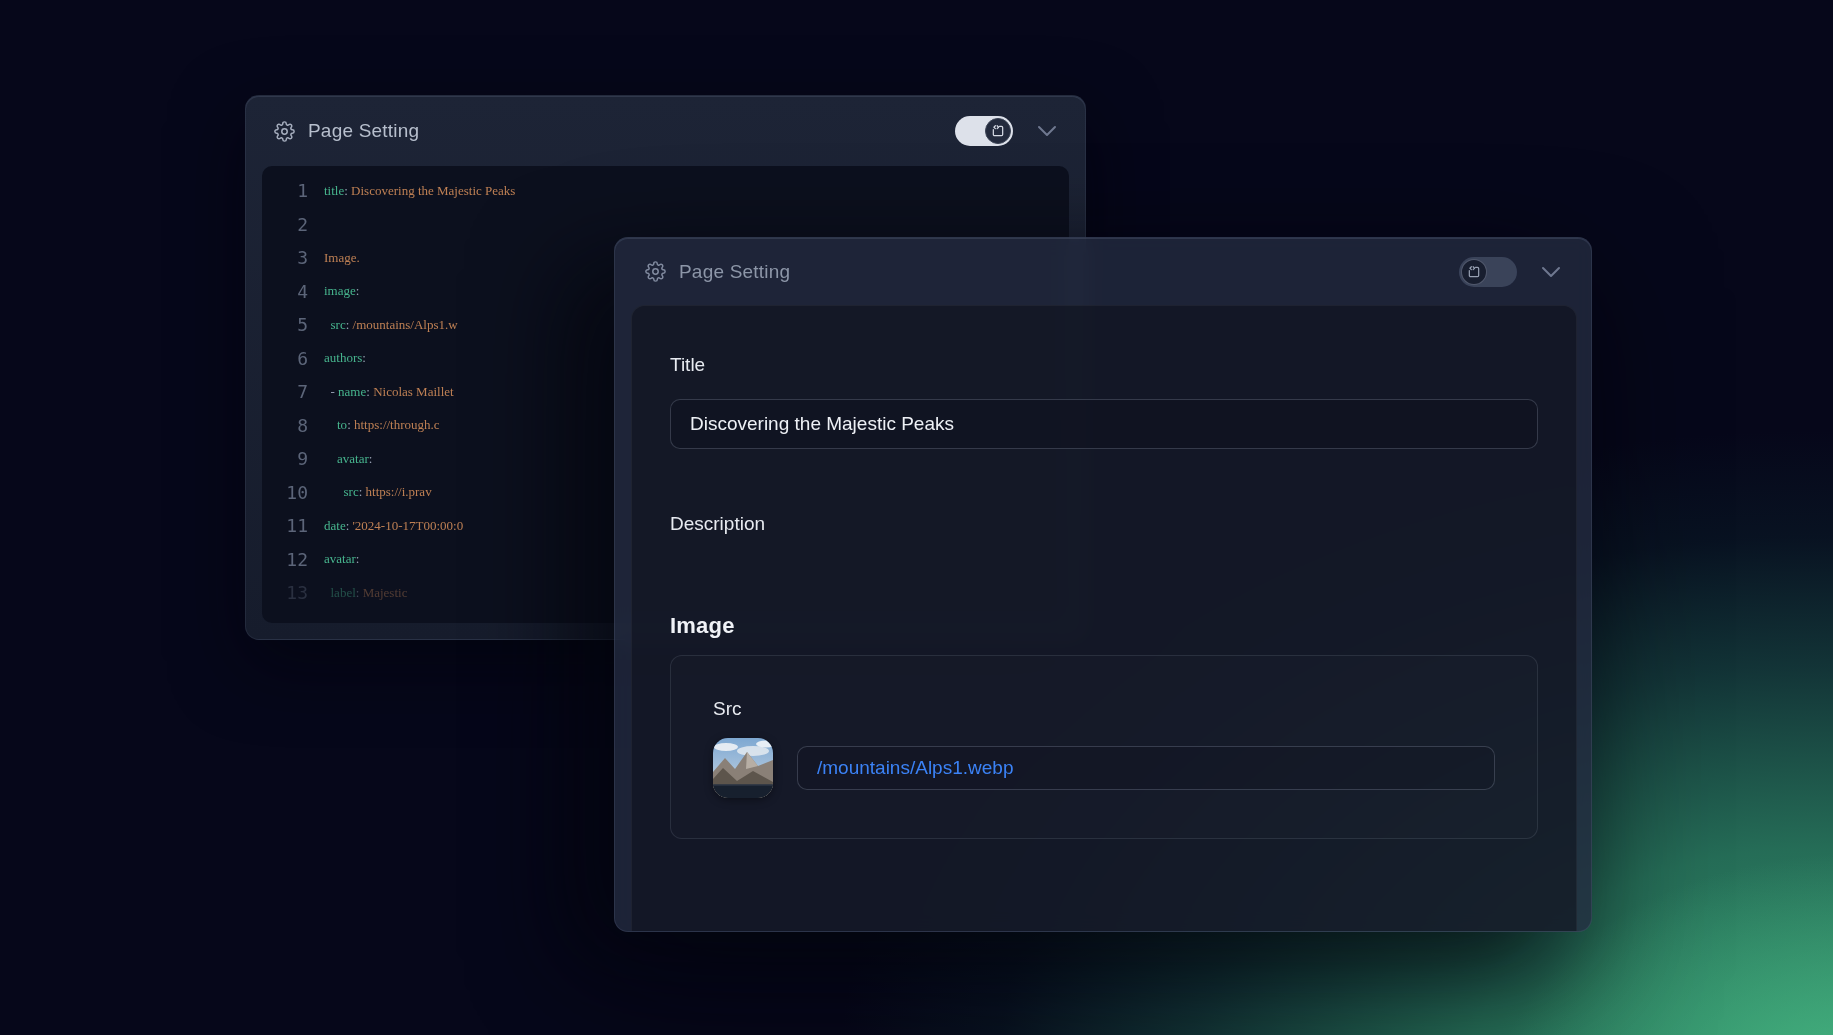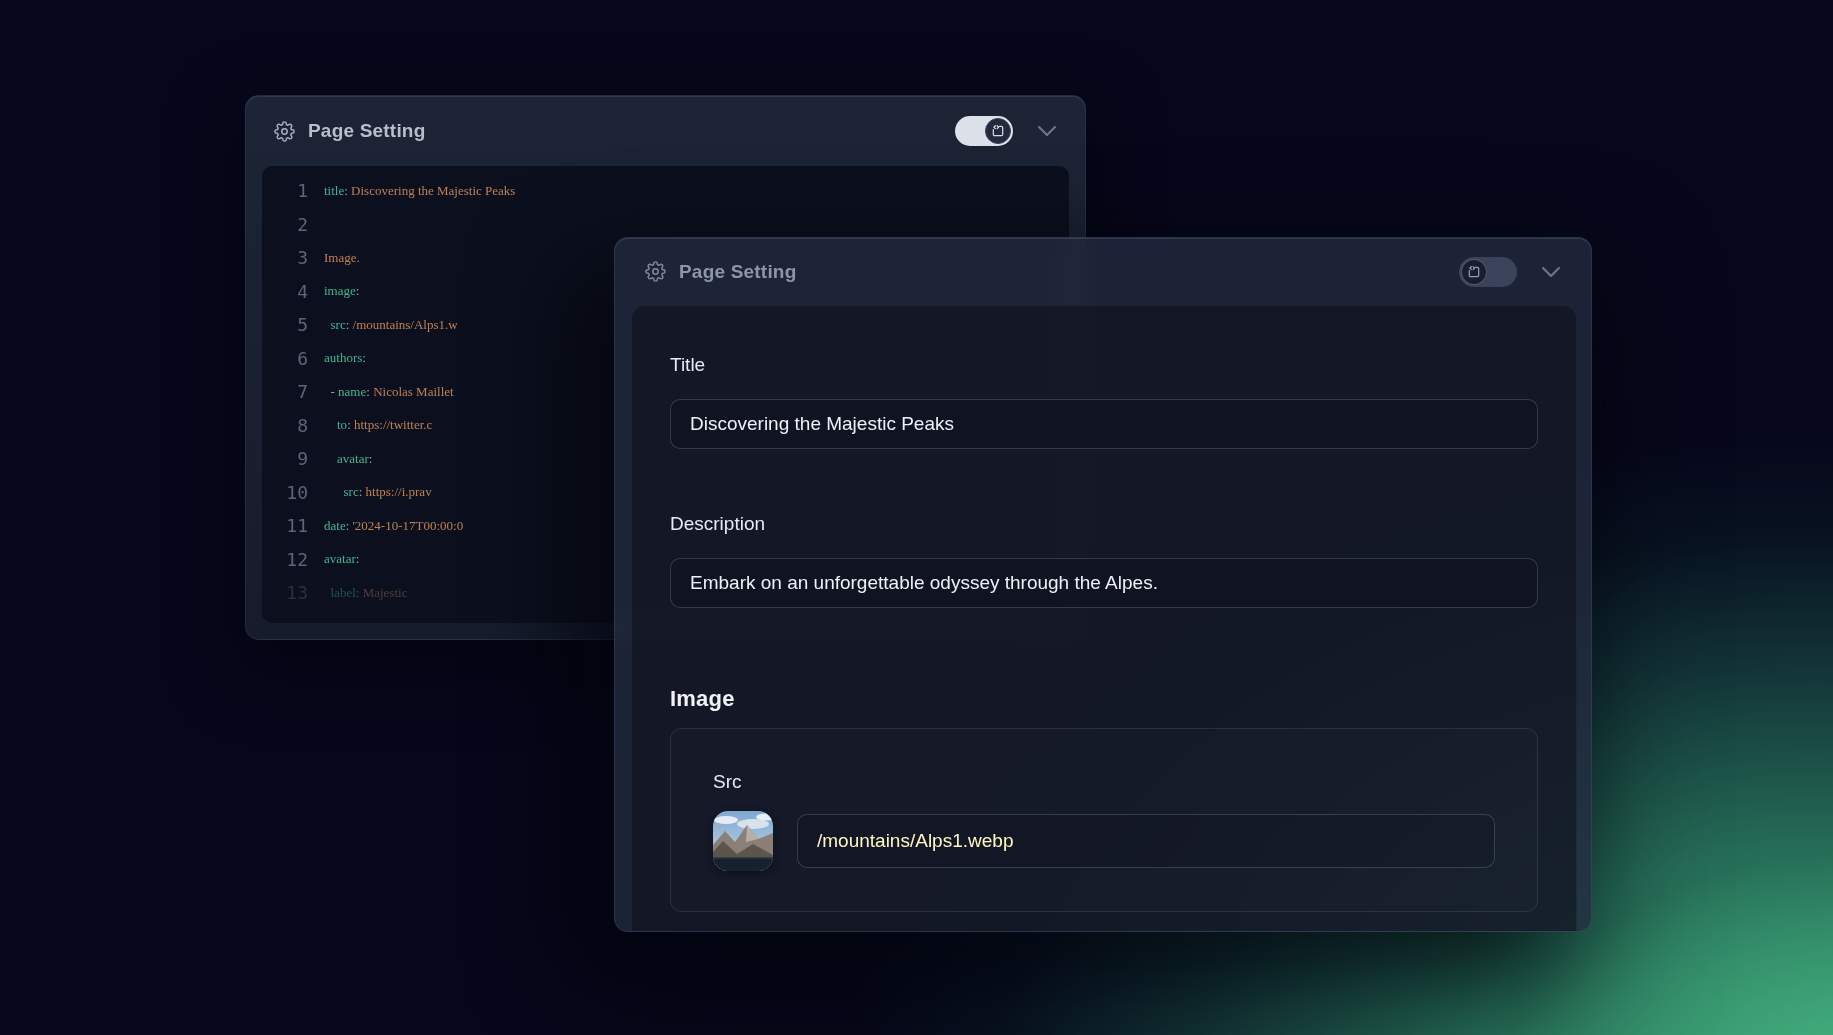--- a/index.html
+++ b/index.html
@@ -6,21 +6,21 @@
   .stage{position:relative;width:1833px;height:1035px;overflow:hidden;
     background:#06071a;font-family:"Liberation Sans",sans-serif;}
   .glow{position:absolute;inset:0;pointer-events:none;
     background:
       radial-gradient(520px 340px at 102% 106%, rgba(70,182,130,.95) 0%, rgba(70,182,130,0) 72%),
       radial-gradient(1150px 760px at 99% 104%, rgba(55,154,112,.95) 0%, rgba(45,134,102,.8) 30%, rgba(32,100,86,.48) 54%, rgba(16,58,60,.22) 71%, rgba(8,20,32,0) 85%);}
 
   
   .panel{position:absolute;border-radius:14px;}
   .panel-header{display:flex;align-items:center;}
-  .ph-title{font-size:19px;font-weight:700;letter-spacing:.2px;}
+  .ph-title{font-size:19px;font-weight:400;letter-spacing:.2px;}
   .icon{display:inline-flex;align-items:center;justify-content:center;}
 
   
   .toggle{position:relative;width:58px;height:30px;border-radius:15px;flex:none;cursor:pointer;}
   .toggle .knob{position:absolute;top:2px;width:26px;height:26px;border-radius:50%;
     display:flex;align-items:center;justify-content:center;}
   .toggle.on{background:#dde1ea;}
   .toggle.on .knob{right:2px;background:#232a3d;color:#d6dae4;border:1.5px solid #3a4254;box-sizing:border-box;}
   .toggle:not(.on){background:rgba(64,73,96,.85);}
   .toggle:not(.on) .knob{left:2px;background:#181e2f;color:#97a0b2;border:1.5px solid rgba(150,160,185,.45);box-sizing:border-box;}
@@ -62,21 +62,21 @@
     font-family:"Liberation Sans",sans-serif;}
   .gap1{height:64px;}
   .gap2{height:78px;}
   .section-heading{font-size:22px;font-weight:700;color:#f0f2f7;letter-spacing:.2px;}
   .image-card{margin-top:16px;border:1px solid rgba(150,160,182,.16);
     background:rgba(255,255,255,.012);border-radius:12px;padding:42px 42px 40px 42px;}
   .src-row{display:flex;align-items:center;margin-top:18px;}
   .thumb{flex:none;width:60px;height:60px;border-radius:15px;overflow:hidden;margin-right:24px;
     box-shadow:0 2px 8px rgba(0,0,0,.4);}
   .thumb svg{display:block;}
-  .src-input{margin-top:0;height:54px;color:#fef9c3;background:rgba(6,9,18,.12);}
+  .src-input{margin-top:0;height:44px;color:#3b82f6;background:rgba(6,9,18,.12);}
 </style>
 </head>
 <body>
 
 <div class="stage">
   <div class="glow"></div>
 
   <section class="panel code-panel">
     <header class="panel-header">
       <span class="icon ph-gear">
@@ -127,21 +127,21 @@
         <div class="cl">
           <span class="ln">6</span>
           <span class="code"><span class="tk-k">authors</span><span class="tk-p">:</span></span>
         </div>
         <div class="cl">
           <span class="ln">7</span>
           <span class="code"><span class="tk-p">  - </span><span class="tk-k">name</span><span class="tk-p">:</span><span class="tk-v"> Nicolas Maillet</span></span>
         </div>
         <div class="cl">
           <span class="ln">8</span>
-          <span class="code"><span class="tk-p">    </span><span class="tk-k">to</span><span class="tk-p">:</span><span class="tk-v"> https://twitter.c</span></span>
+          <span class="code"><span class="tk-p">    </span><span class="tk-k">to</span><span class="tk-p">:</span><span class="tk-v"> https://through.c</span></span>
         </div>
         <div class="cl">
           <span class="ln">9</span>
           <span class="code"><span class="tk-p">    </span><span class="tk-k">avatar</span><span class="tk-p">:</span></span>
         </div>
         <div class="cl">
           <span class="ln">10</span>
           <span class="code"><span class="tk-p">      </span><span class="tk-k">src</span><span class="tk-p">:</span><span class="tk-v"> https://i.prav</span></span>
         </div>
         <div class="cl">
@@ -187,21 +187,20 @@
       </span>
     </header>
 
     <div class="form-card">
       <label class="f-label">Title</label>
       <input class="field-input" type="text" readonly="" value="Discovering the Majestic Peaks" style="">
 
       <div class="gap1"></div>
 
       <label class="f-label">Description</label>
-      <input class="field-input" type="text" readonly="" value="Embark on an unforgettable odyssey through the Alpes." style="">
 
       <div class="gap2"></div>
 
       <div class="section-heading">Image</div>
 
       <div class="image-card">
         <label class="f-label">Src</label>
         <div class="src-row">
           <span class="thumb">
             <svg width="60" height="60" viewBox="0 0 60 60">

